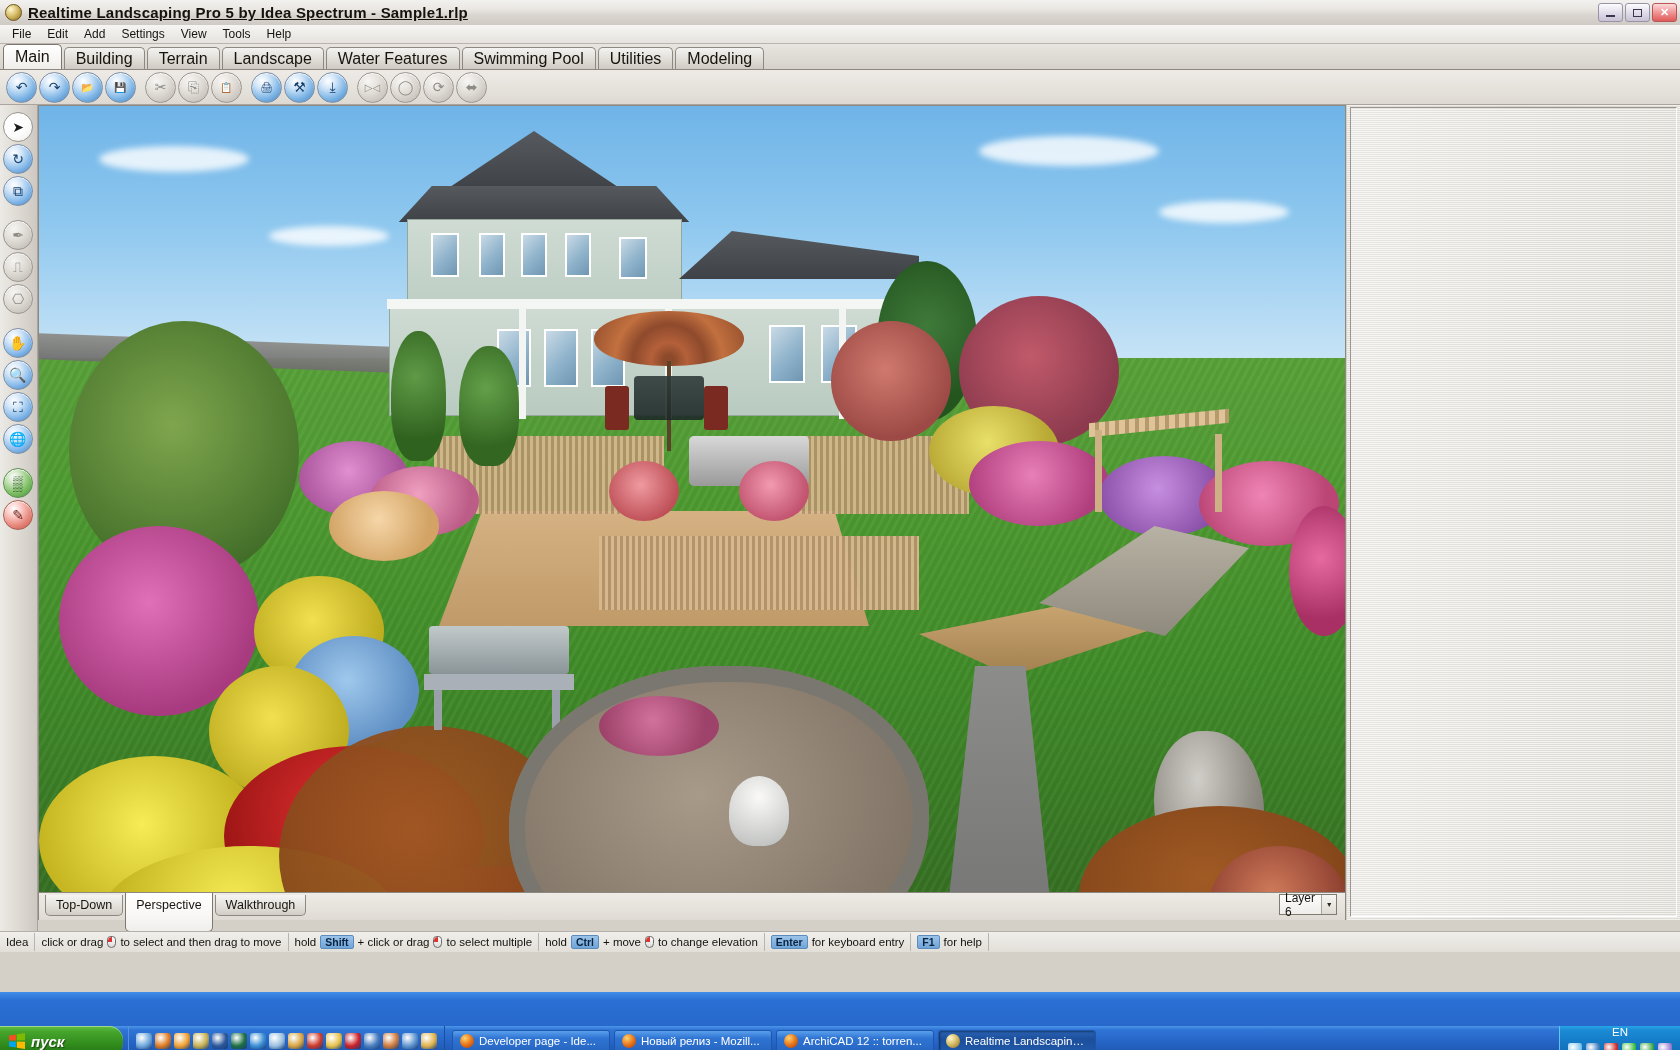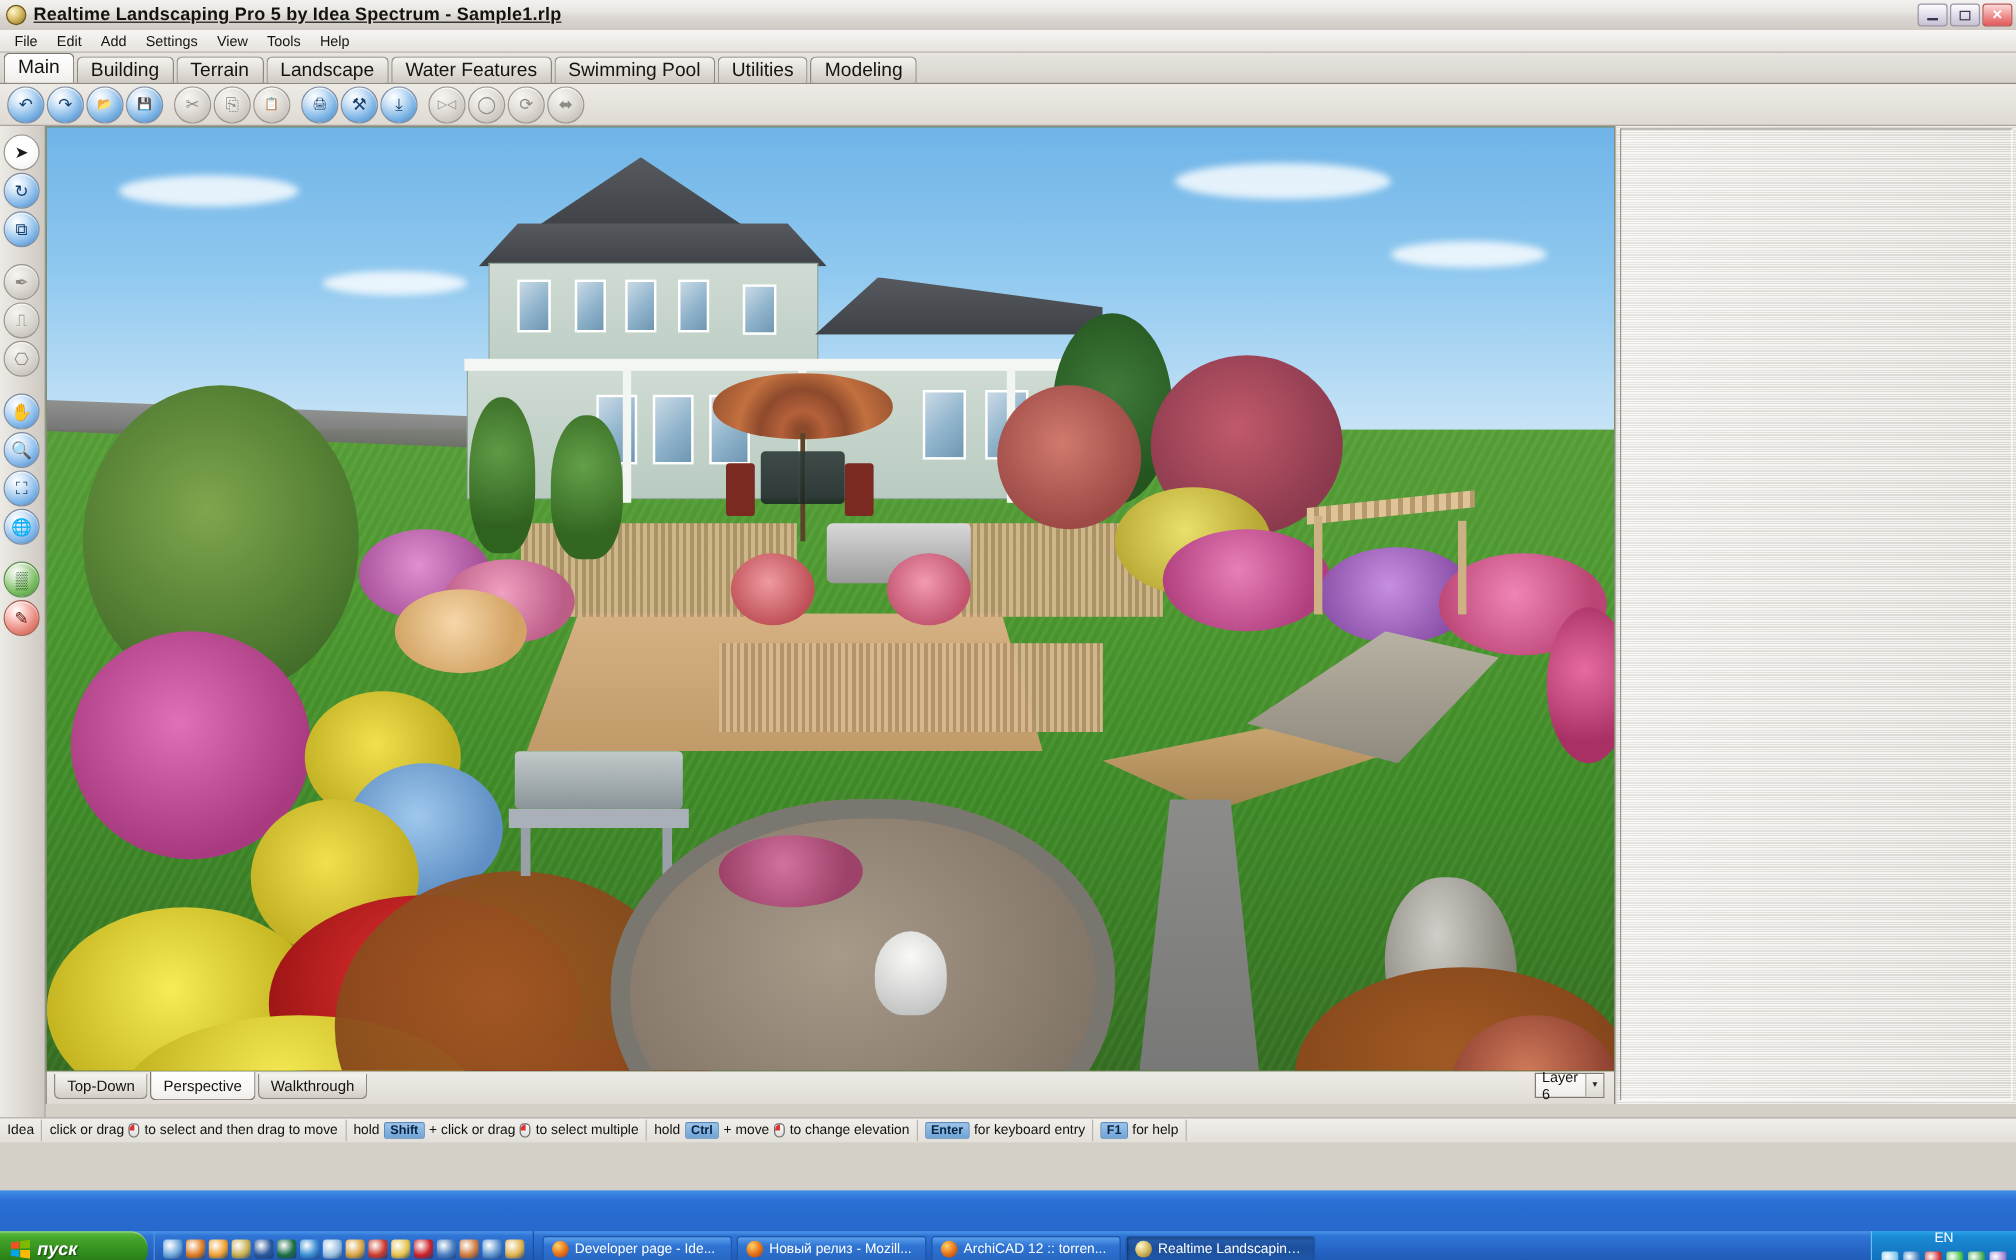--- a/index.html
+++ b/index.html
@@ -161,21 +161,21 @@
     border-left:1px solid #8d8880;border-right:1px solid #8d8880;
     display:flex;align-items:flex-start;padding-left:6px;box-sizing:border-box;
   }
   .vtab{
     height:21px;line-height:20px;padding:0 10px;margin-right:2px;margin-top:2px;
     background:linear-gradient(to bottom,#f5f4f2,#e2dfd9 60%,#d2cdc6);
     border:1px solid #8e8980;border-top:none;border-radius:0 0 5px 5px;
     font-size:12.5px;color:#17140f;box-sizing:border-box;
   }
   .vtab.active{
-    height:24px;line-height:24px;margin-top:0;
+    height:39px;line-height:24px;margin-top:0;
     background:linear-gradient(to bottom,#ffffff,#f8f7f5 60%,#f0eeeb);
     border-color:#7d786f;
     text-align:center;
   }
   .layer-box{
     position:absolute;right:8px;top:1px;width:58px;height:21px;
     background:linear-gradient(to bottom,#fdfdfd,#efedea);
     border:1px solid #7f7a72;box-sizing:border-box;display:flex;align-items:center;
     font-size:12px;color:#17140f;padding-left:5px;
   }

